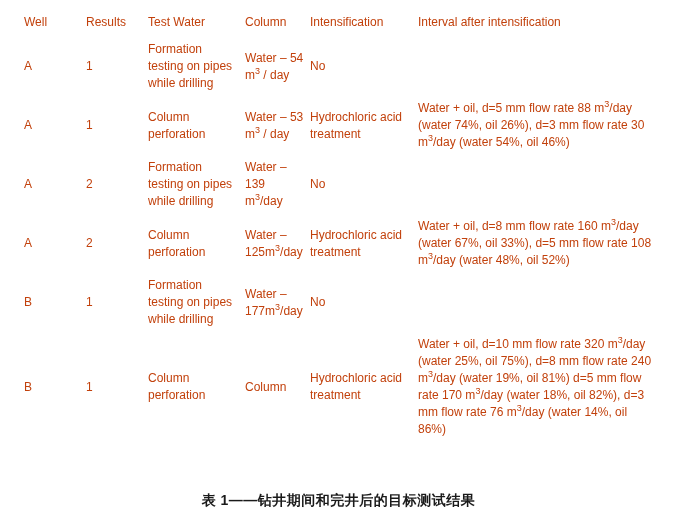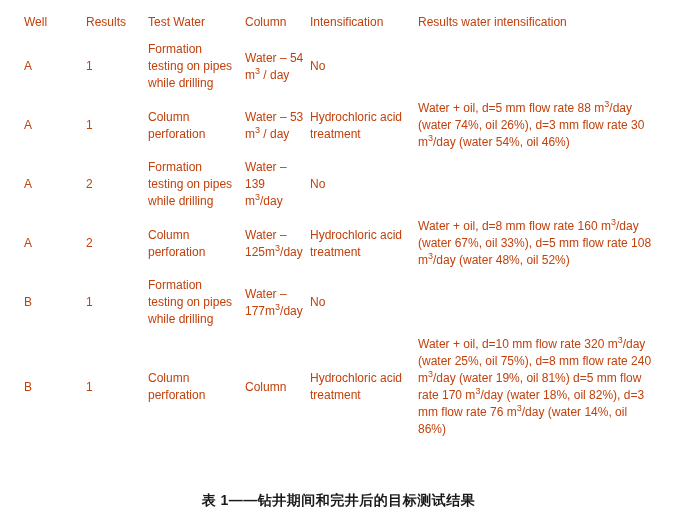--- a/index.html
+++ b/index.html
@@ -68,21 +68,21 @@
         <col class="c-intens">
         <col class="c-after">
     </colgroup>
     <thead>
       <tr>
         <th>Well</th>
         <th>Results</th>
         <th>Test Water</th>
         <th>Column</th>
         <th>Intensification</th>
-        <th>Results water intensification</th>
+        <th>Interval after intensification</th>
       </tr>
     </thead>
     <tbody>
       <tr>
         <td>A</td>
         <td>1</td>
         <td>Formation testing on pipes while drilling</td>
         <td>Water – 54 m<sup class="sup3">3</sup> / day</td>
         <td>No</td>
         <td></td>

